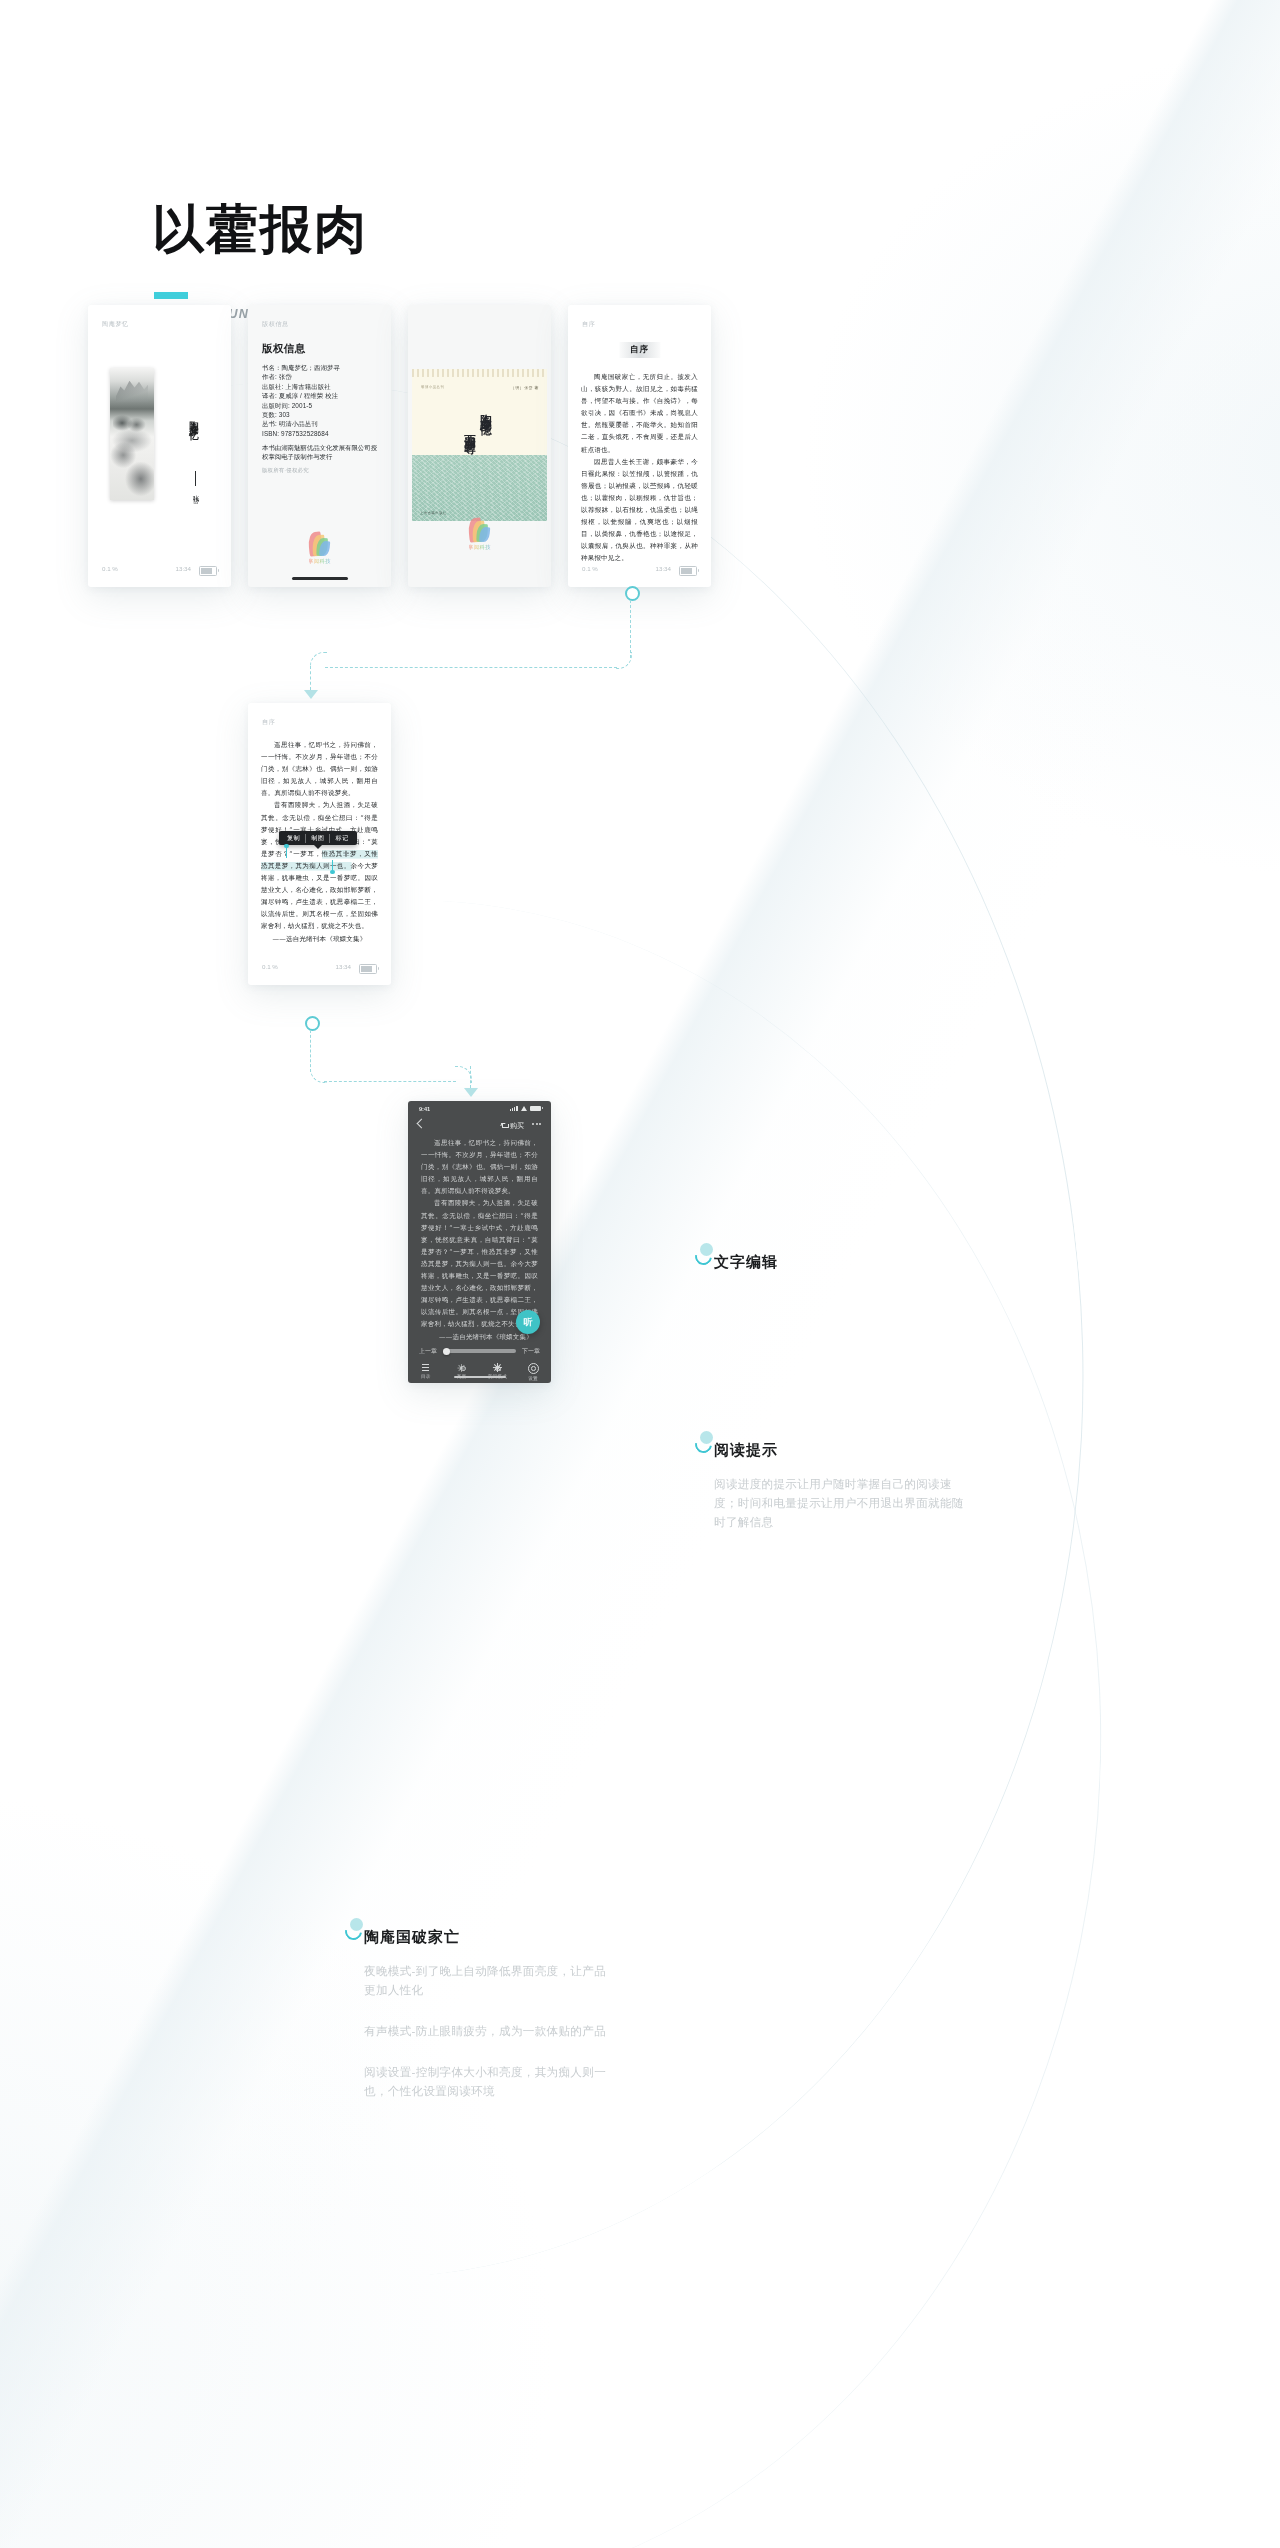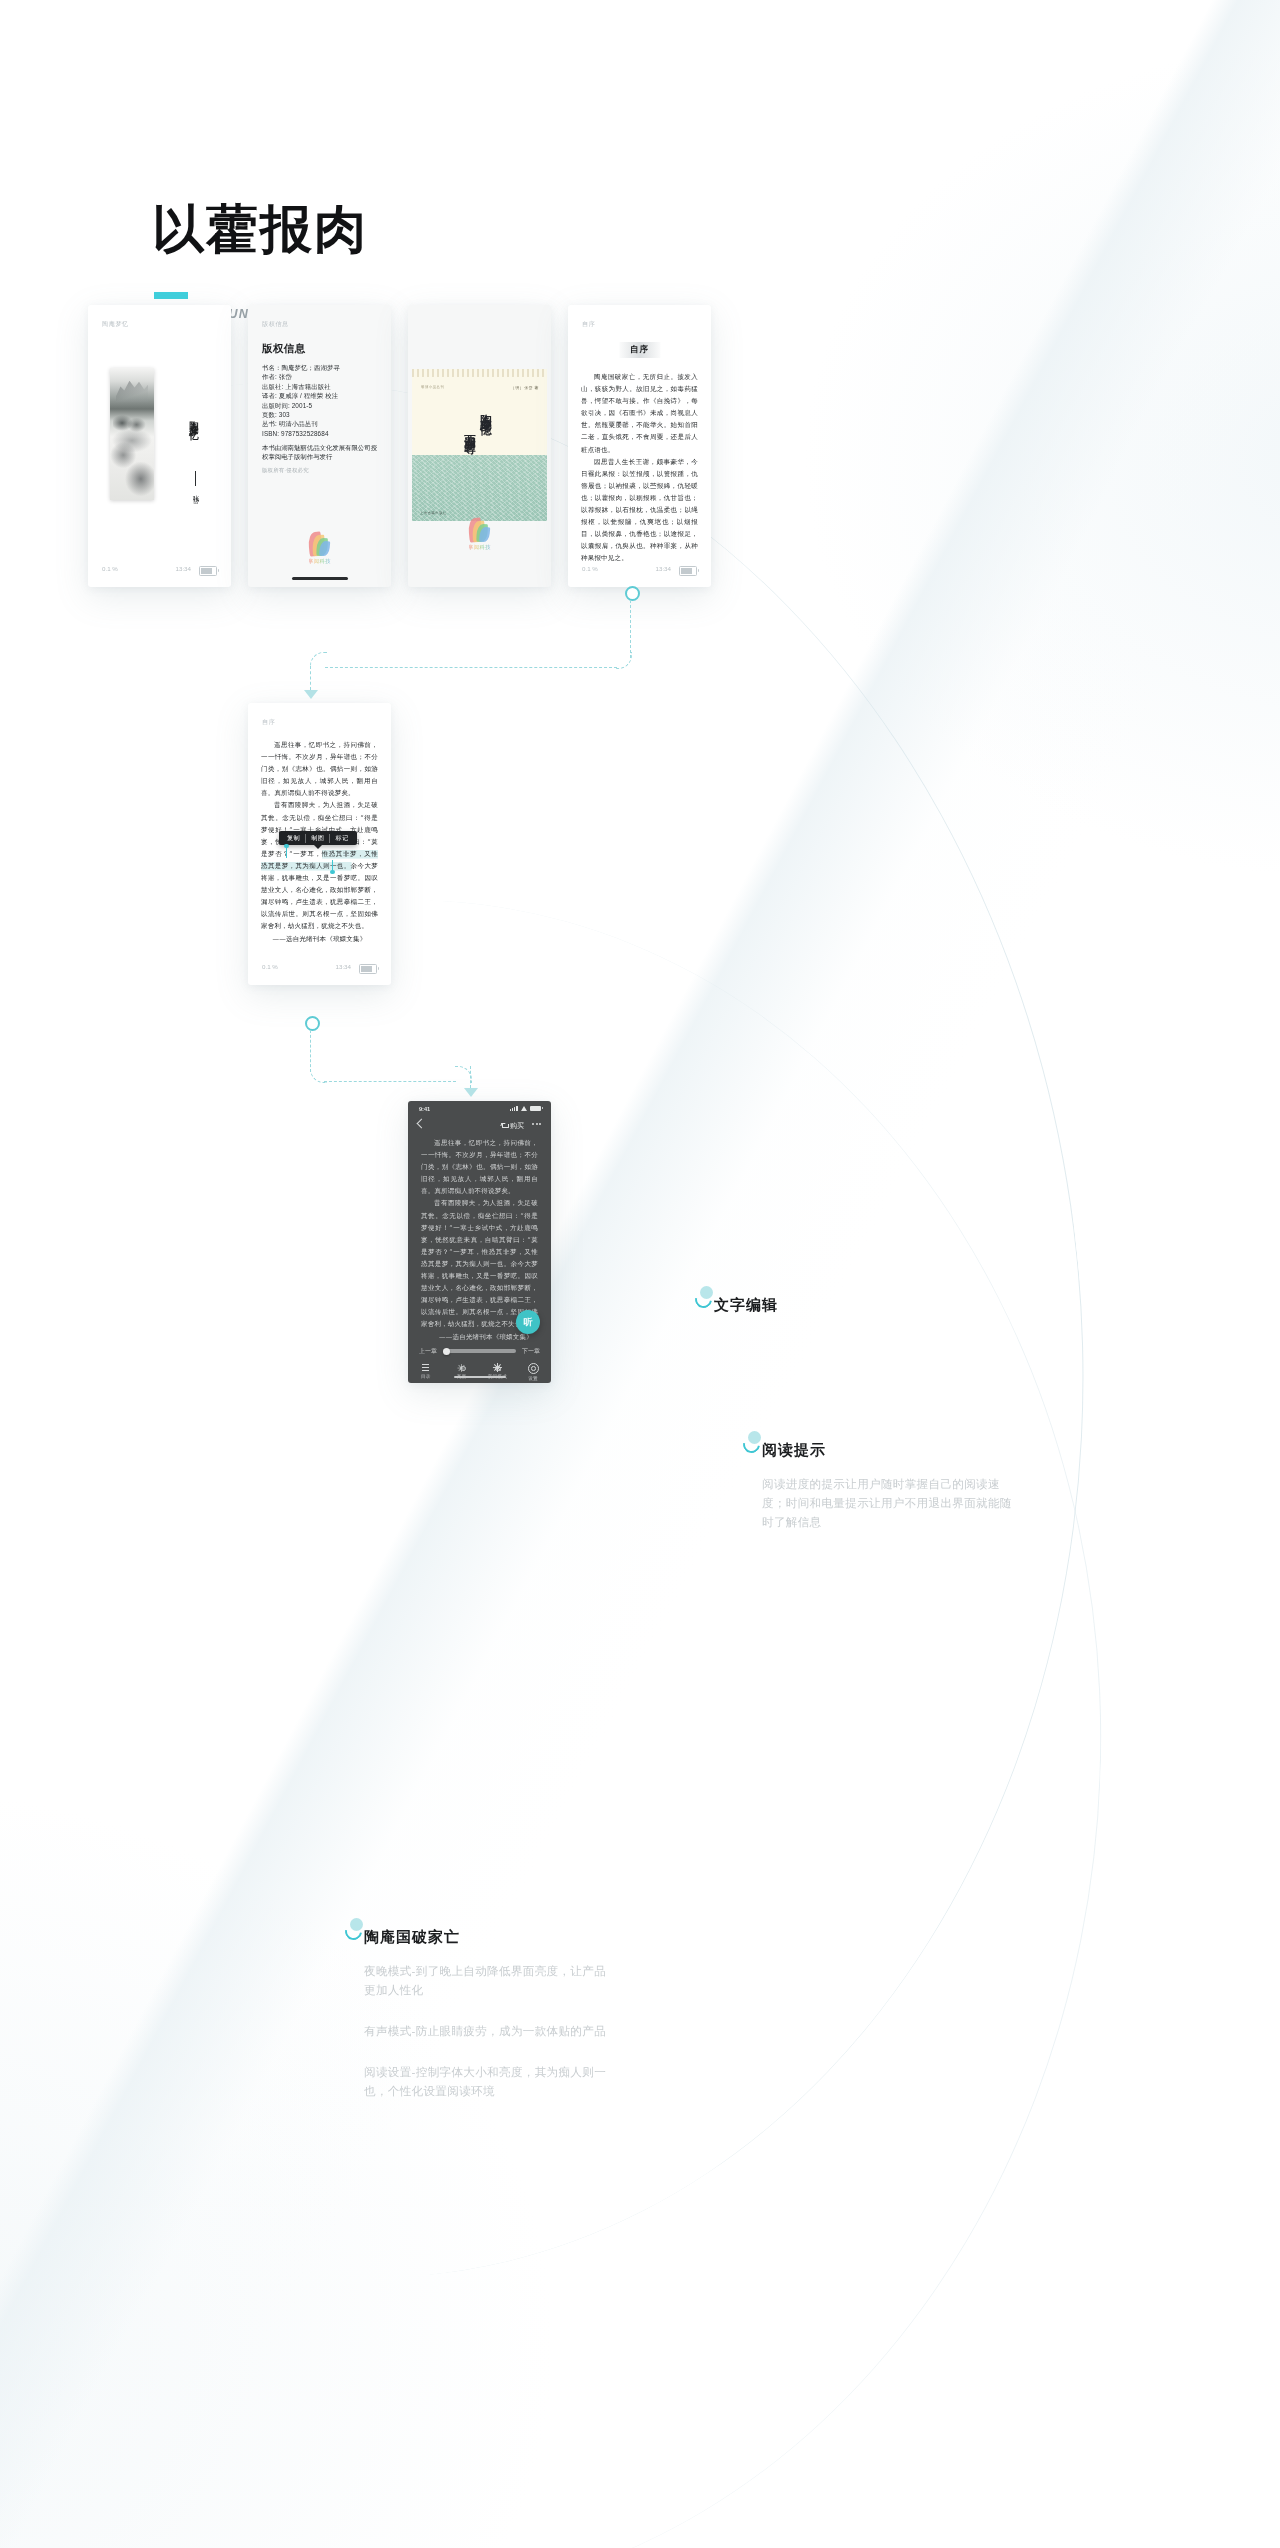--- a/index.html
+++ b/index.html
@@ -426,27 +426,27 @@
 <div class="conn">
   <div class="node" style="left:305px;top:1016px;"></div>
   <div class="dashv" style="left:310px;top:1030px;height:42px;"></div>
   <div class="corner bl" style="left:310px;top:1066px;"></div>
   <div class="dashh" style="left:324px;top:1081px;width:132px;"></div>
   <div class="corner tr" style="left:455px;top:1066px;"></div>
   <div class="dashv" style="left:470px;top:1066px;height:22px;"></div>
   <div class="arrow" style="left:464px;top:1088px;"></div>
 </div>
 
-<div class="anno" style="left:714px;top:1253px;margin-top:43px;">
+<div class="anno" style="left:714px;top:1253px;">
   <span class="anno-dot"></span>
   <span class="anno-ring"></span>
   <h3>文字编辑</h3>
 </div>
 
-<div class="anno" style="left:714px;top:1441px;margin-left:48px;">
+<div class="anno" style="left:714px;top:1441px;">
   <span class="anno-dot"></span>
   <span class="anno-ring"></span>
   <h3>阅读提示</h3>
   <p>阅读进度的提示让用户随时掌握自己的阅读速度；时间和电量提示让用户不用退出界面就能随时了解信息</p>
 </div>
 
 <div class="anno" style="left:364px;top:1928px;">
   <span class="anno-dot"></span>
   <span class="anno-ring"></span>
   <h3>陶庵国破家亡</h3>

